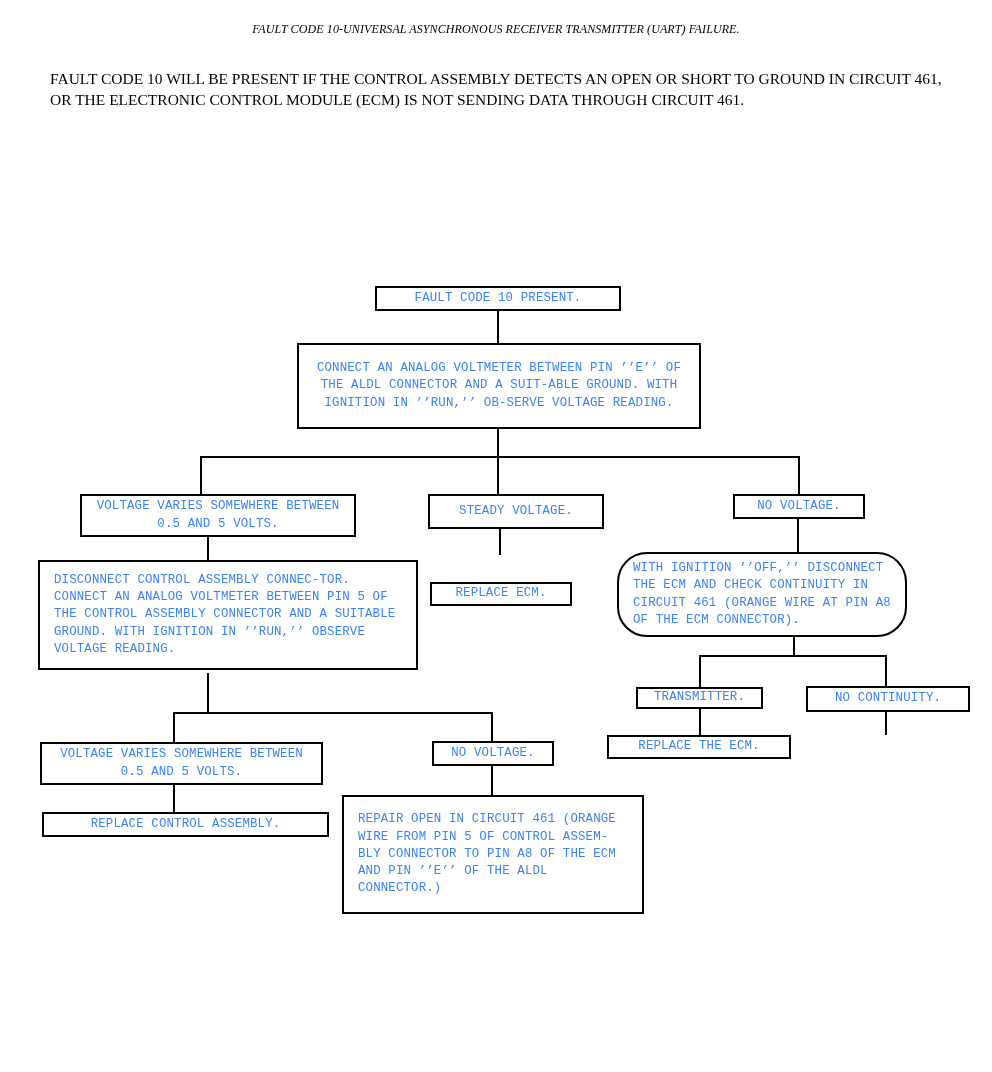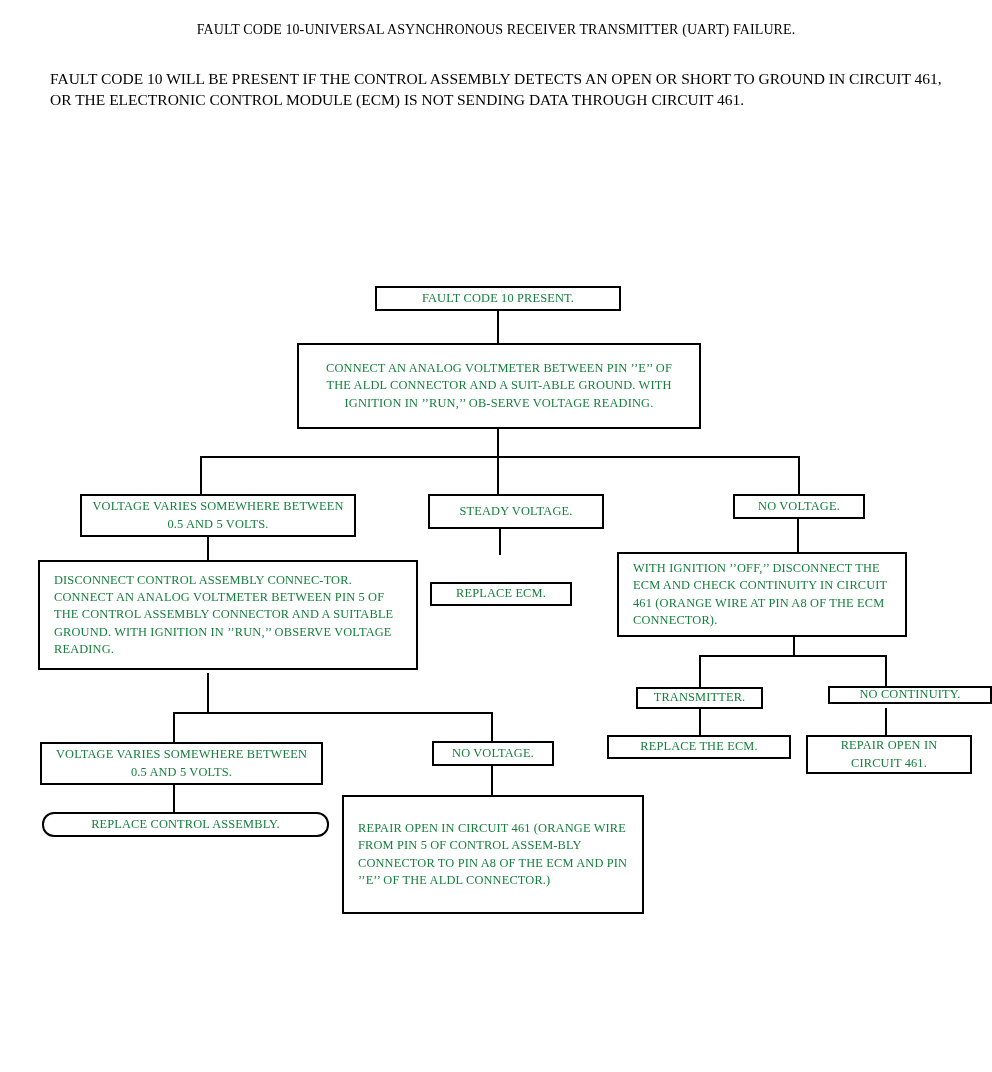--- a/index.html
+++ b/index.html
@@ -17,23 +17,24 @@
   }
 
   
   .hdr-title {
     position: absolute;
     left: 0;
     top: 22px;
     width: 992px;
     text-align: center;
     font-family: "Liberation Serif", serif;
-    font-size: 14px;
+    font-size: 12px;
     letter-spacing: 0.1px;
     white-space: nowrap;
+    font-style: italic;
   }
   .hdr-body {
     position: absolute;
     left: 50px;
     top: 68px;
     width: 905px;
     font-family: "Liberation Serif", serif;
     font-size: 15.5px;
     line-height: 21px;
     text-align: left;
@@ -45,25 +46,25 @@
     left: 0;
     top: 0;
     width: 992px;
     height: 1072px;
   }
   .box {
     position: absolute;
     box-sizing: border-box;
     border: 2px solid #000;
     background: #fff;
-    font-family: Liberation Serif, serif;
+    font-family: Liberation Mono, monospace;
     font-size: 12.4px;
     line-height: 17.2px;
     letter-spacing: 0.15px;
-    color: #15803d;
+    color: #3b82f6;
     display: flex;
     align-items: center;
     z-index: 3;
   }
   .box.center {
     justify-content: center;
     text-align: center;
   }
   .box.left {
     justify-content: flex-start;
@@ -138,49 +139,46 @@
   </div>
 
   <div class="box center pad" style="left:430px; top:555px; width:142px; height:24px;margin-top:27px;">
     <span class="txt">REPLACE ECM.</span>
   </div>
 
   <div class="box left padwide" style="left:38px; top:560px; width:380px; height:110px;">
     <span class="txt">DISCONNECT CONTROL ASSEMBLY CONNEC-TOR. CONNECT AN ANALOG VOLTMETER BETWEEN PIN 5 OF THE CONTROL ASSEMBLY CONNECTOR AND A SUITABLE GROUND. WITH IGNITION IN ’’RUN,’’ OBSERVE VOLTAGE READING.</span>
   </div>
 
-  <div class="box left padwide" style="left:617px; top:552px; width:290px; height:85px;">
+  <div class="box left padwide" style="left:617px; top:552px; width:290px; height:85px;border-radius:30px;">
     <span class="txt">WITH IGNITION ’’OFF,’’ DISCONNECT THE ECM AND CHECK CONTINUITY IN CIRCUIT 461 (ORANGE WIRE AT PIN A8 OF THE ECM CONNECTOR).</span>
   </div>
 
   <div class="box center pad" style="left:636px; top:687px; width:127px; height:22px;">
     <span class="txt">TRANSMITTER.</span>
   </div>
 
-  <div class="box center pad" style="left:806px; top:686px; width:164px; height:18px;margin-left:22px;">
+  <div class="box center pad" style="left:806px; top:686px; width:164px; height:26px;">
     <span class="txt">NO CONTINUITY.</span>
   </div>
 
   <div class="box center pad" style="left:607px; top:735px; width:184px; height:24px;">
     <span class="txt">REPLACE THE ECM.</span>
   </div>
 
-  <div class="box center pad" style="left:806px; top:735px; width:166px; height:39px;">
-    <span class="txt">REPAIR OPEN IN CIRCUIT 461.</span>
-  </div>
 
   <div class="box center pad" style="left:40px; top:742px; width:283px; height:43px;">
     <span class="txt">VOLTAGE VARIES SOMEWHERE BETWEEN 0.5 AND 5 VOLTS.</span>
   </div>
 
   <div class="box center pad" style="left:432px; top:741px; width:122px; height:25px;">
     <span class="txt">NO VOLTAGE.</span>
   </div>
 
-  <div class="box center pad" style="left:42px; top:812px; width:287px; height:25px;border-radius:12px;">
+  <div class="box center pad" style="left:42px; top:812px; width:287px; height:25px;">
     <span class="txt">REPLACE CONTROL ASSEMBLY.</span>
   </div>
 
   <div class="box left padwide" style="left:342px; top:795px; width:302px; height:119px;">
     <span class="txt">REPAIR OPEN IN CIRCUIT 461 (ORANGE WIRE FROM PIN 5 OF CONTROL ASSEM-BLY CONNECTOR TO PIN A8 OF THE ECM AND PIN ’’E’’ OF THE ALDL CONNECTOR.)</span>
   </div>
 
 </div>
 
 </body></html>

